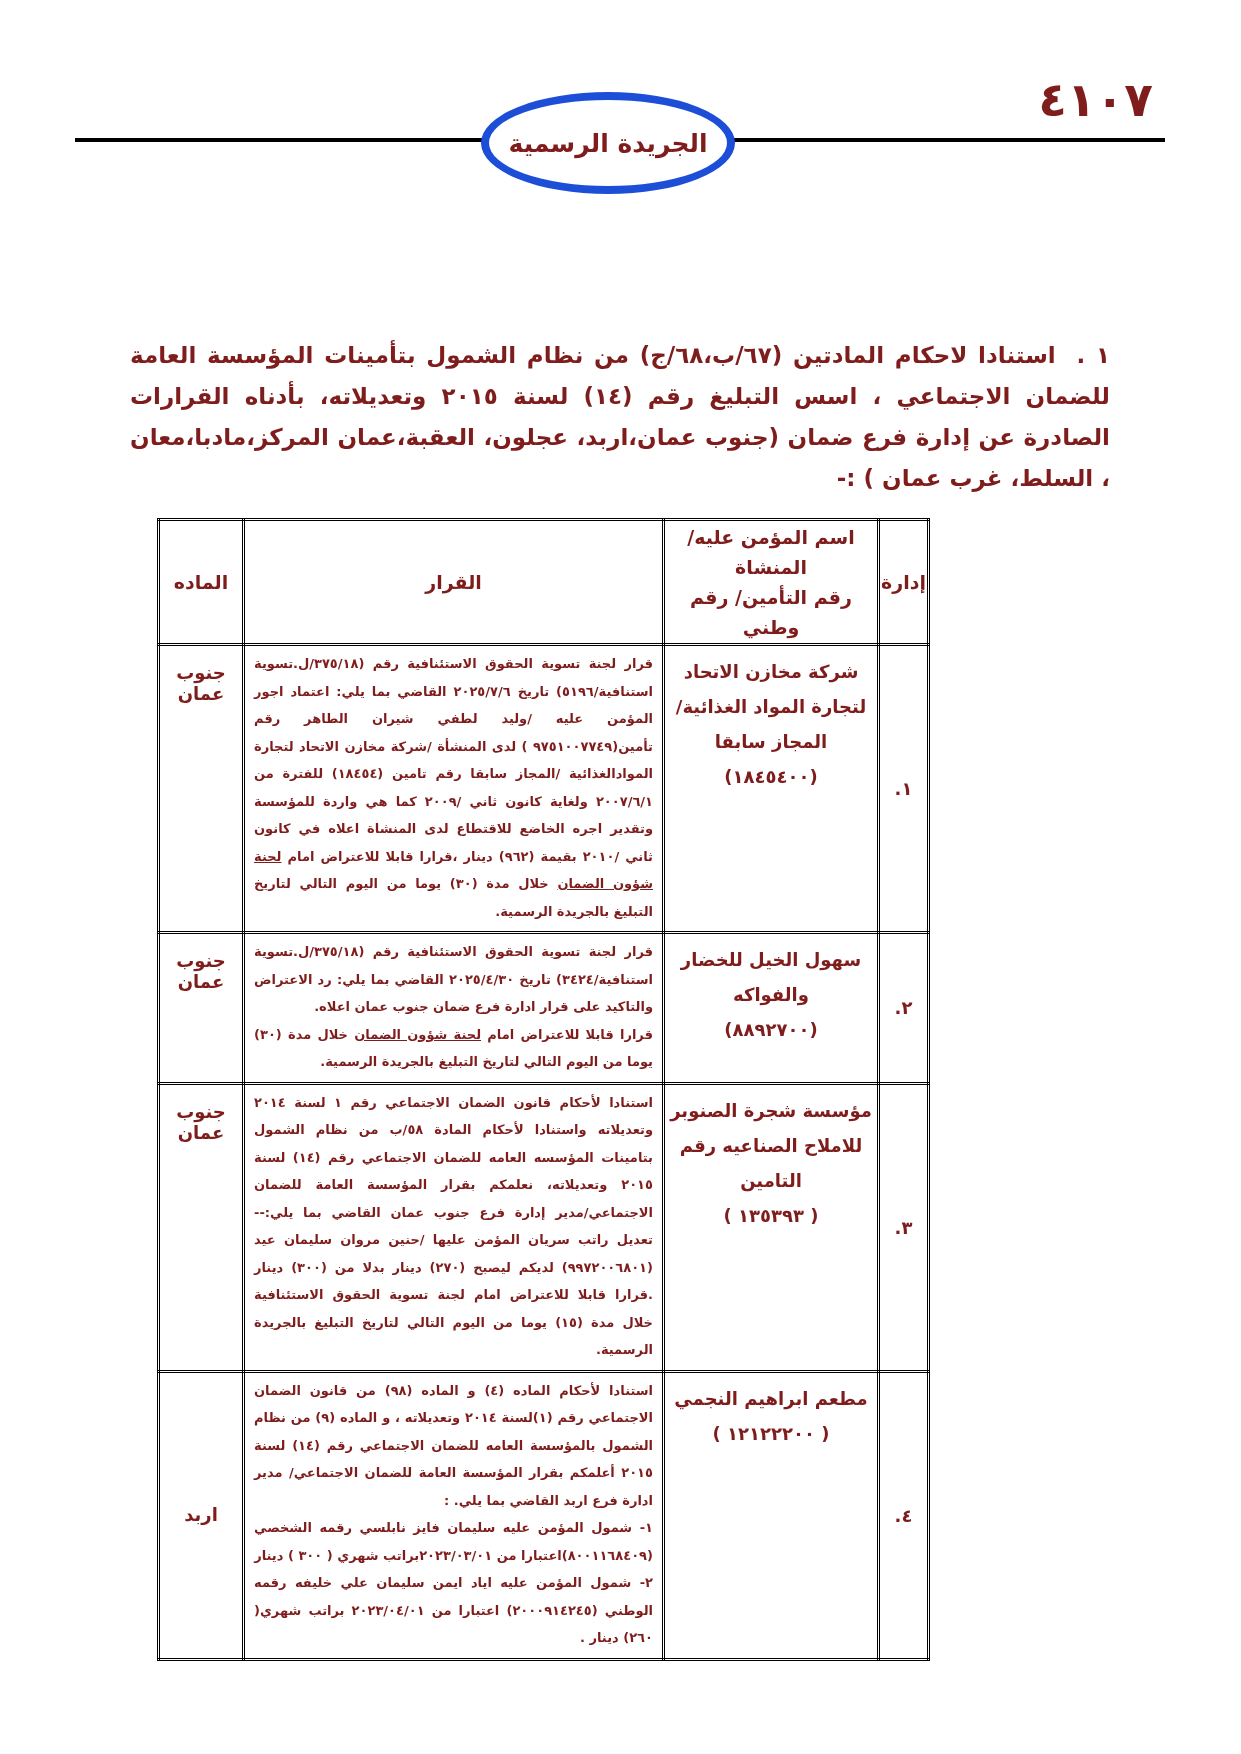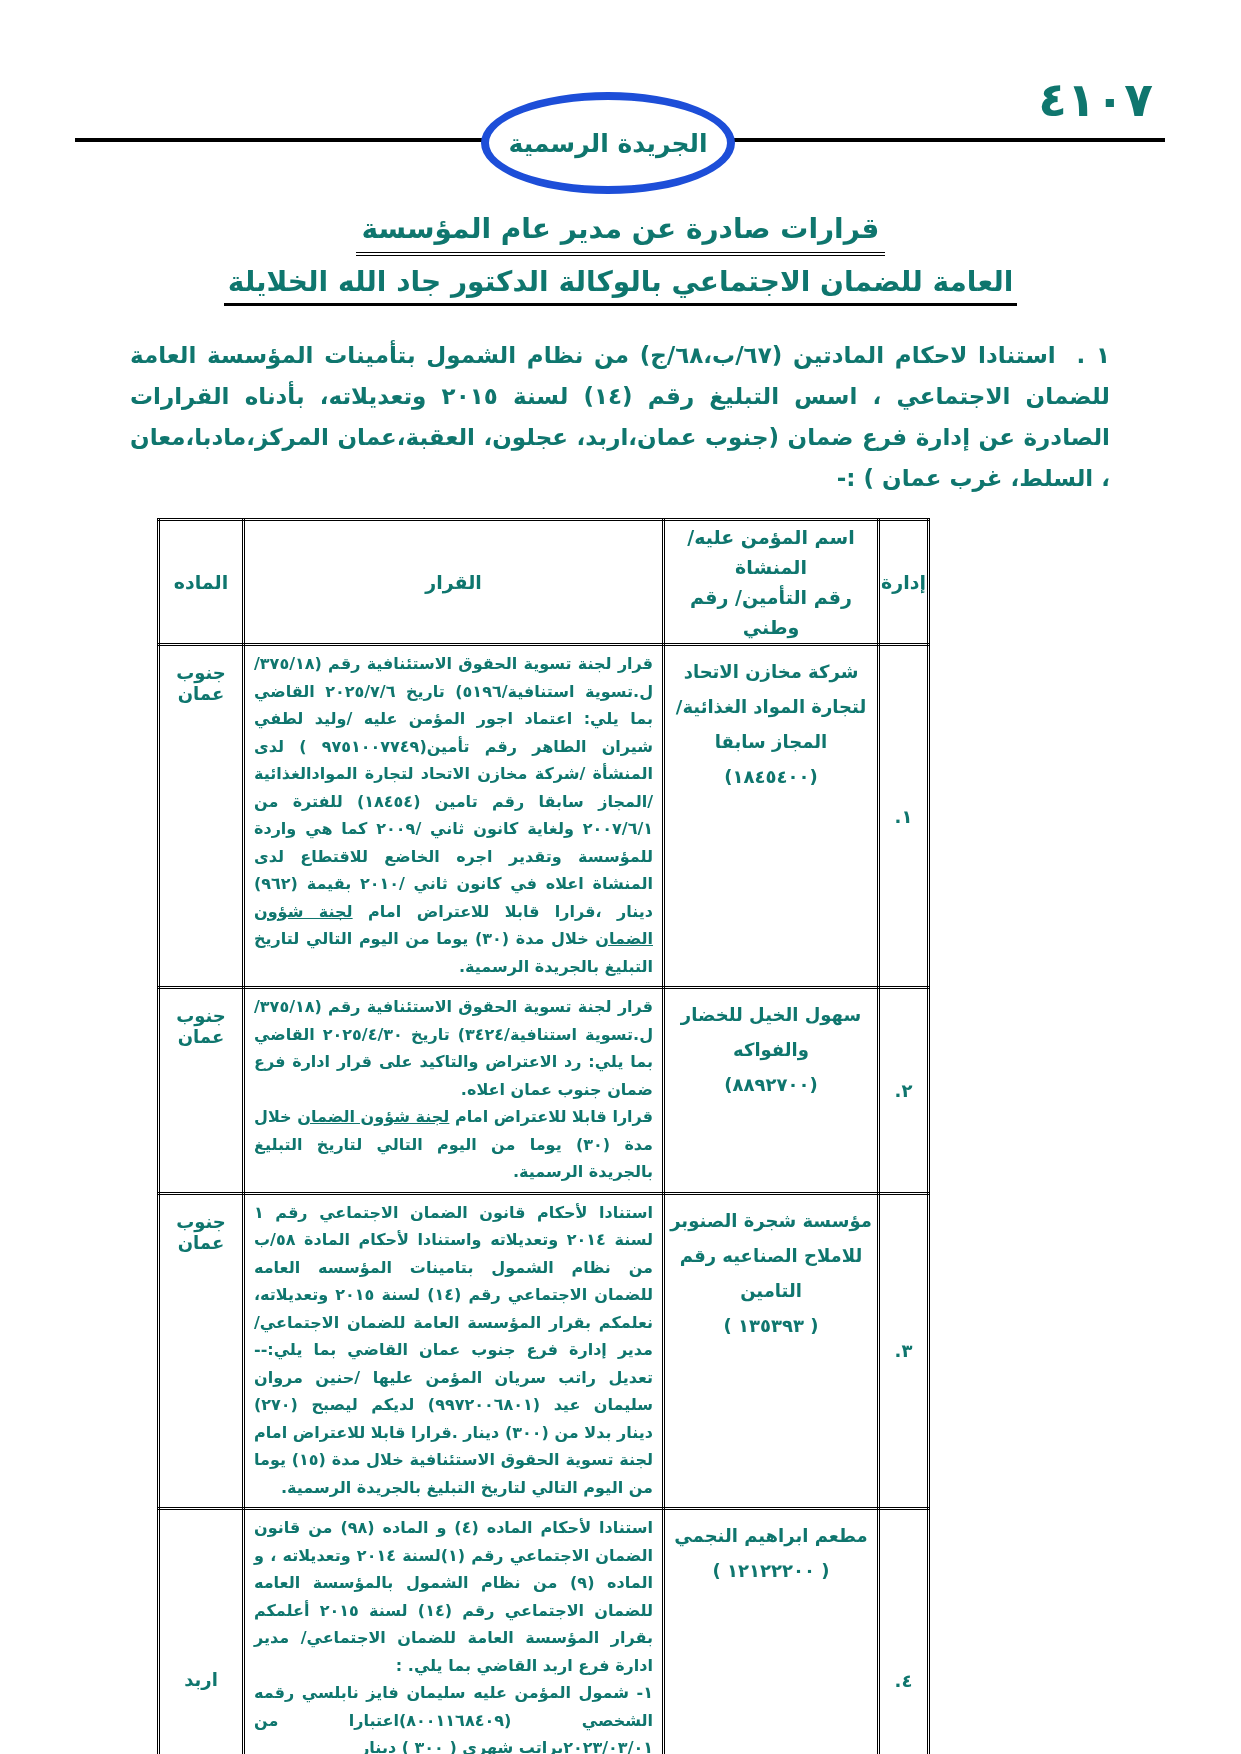--- a/index.html
+++ b/index.html
@@ -1,21 +1,21 @@
 <!DOCTYPE html>
 <html lang="ar" dir="rtl"><head>
 <meta charset="utf-8">
 <style>
   html,body { margin:0; padding:0; background:#e8e8e8; }
   .page {
     position:relative;
     width:1241px; height:1754px;
     margin:0 auto;
     background:#ffffff;
-    color:#0f766e;
+    color:#7f1d1d;
     direction:rtl;
     font-family:"DejaVu Sans", sans-serif;
     font-weight:bold;
     overflow:hidden;
   }
   .pagenum {
     position:absolute; top:72px; right:88px;
     font-size:47px; font-weight:bold; letter-spacing:3px;
   }
   .header-rule {
@@ -60,47 +60,39 @@
     border:3px double #000;
     font-weight:bold;
   }
   th.h { height:70px; vertical-align:middle; text-align:center; font-size:19px; line-height:30px; white-space:pre-line; }
   col.c-num  { width:50px; }
   col.c-name { width:215px; }
   col.c-dec  { width:420px; }
   col.c-addr { width:85px; }
   td.num  { text-align:center; vertical-align:middle; font-size:18px; }
   td.name { text-align:center; vertical-align:top; font-size:18px; line-height:35px; padding:8px 4px; white-space:pre-line; }
-  td.dec  { vertical-align:top; font-size:16px; line-height:27.5px; padding:4px 9px 6px 9px; text-align:justify; white-space:pre-line; }
+  td.dec  { vertical-align:top; font-size:13px; line-height:27.5px; padding:4px 9px 6px 9px; text-align:justify; white-space:pre-line; }
   td.addr { text-align:center; vertical-align:top; padding-top:16px; font-size:18px; }
   tr.addr-mid td.addr { vertical-align:middle; padding-top:0; }
   .useg { text-decoration:underline; }
 </style>
 </head>
 <body>
 
 <div class="page">
 
   <div class="pagenum">٤١٠٧</div>
 
   <div>
     <div class="header-rule"></div>
     <div class="gazette-ellipse">
       <span>الجريدة الرسمية</span>
     </div>
   </div>
 
-  <div class="titles">
-    <div>
-      <span class="title-line1">قرارات صادرة عن مدير عام المؤسسة</span>
-    </div>
-    <div>
-      <span class="title-line2">العامة للضمان الاجتماعي بالوكالة الدكتور جاد الله الخلايلة</span>
-    </div>
-  </div>
 
   <p class="intro"><span class="item-no">١ .</span> <span>استنادا لاحكام المادتين (٦٧/ب،٦٨/ج) من نظام الشمول بتأمينات المؤسسة العامة للضمان الاجتماعي ،  اسس التبليغ رقم (١٤) لسنة  ٢٠١٥ وتعديلاته، بأدناه القرارات الصادرة عن إدارة فرع ضمان (جنوب عمان،اربد، عجلون، العقبة،عمان المركز،مادبا،معان ، السلط، غرب عمان ) :-</span></p>
 
   <table class="decisions">
     <colgroup>
       <col class="c-num">
         <col class="c-name">
         <col class="c-dec">
         <col class="c-addr">
     </colgroup>

